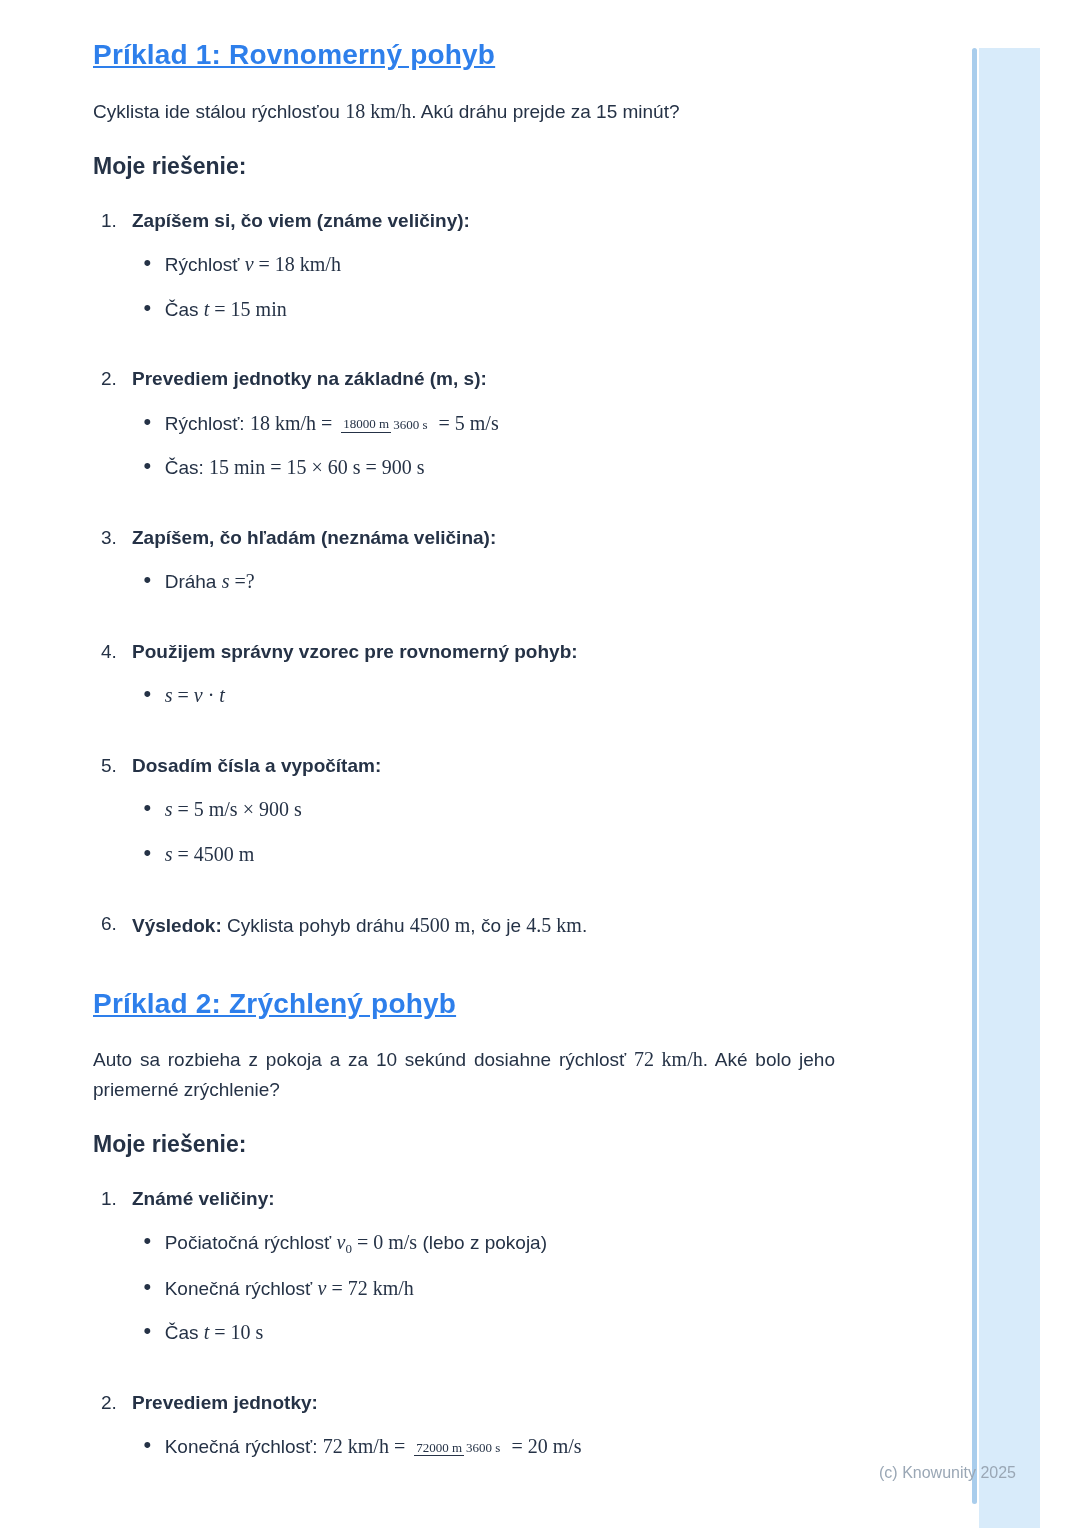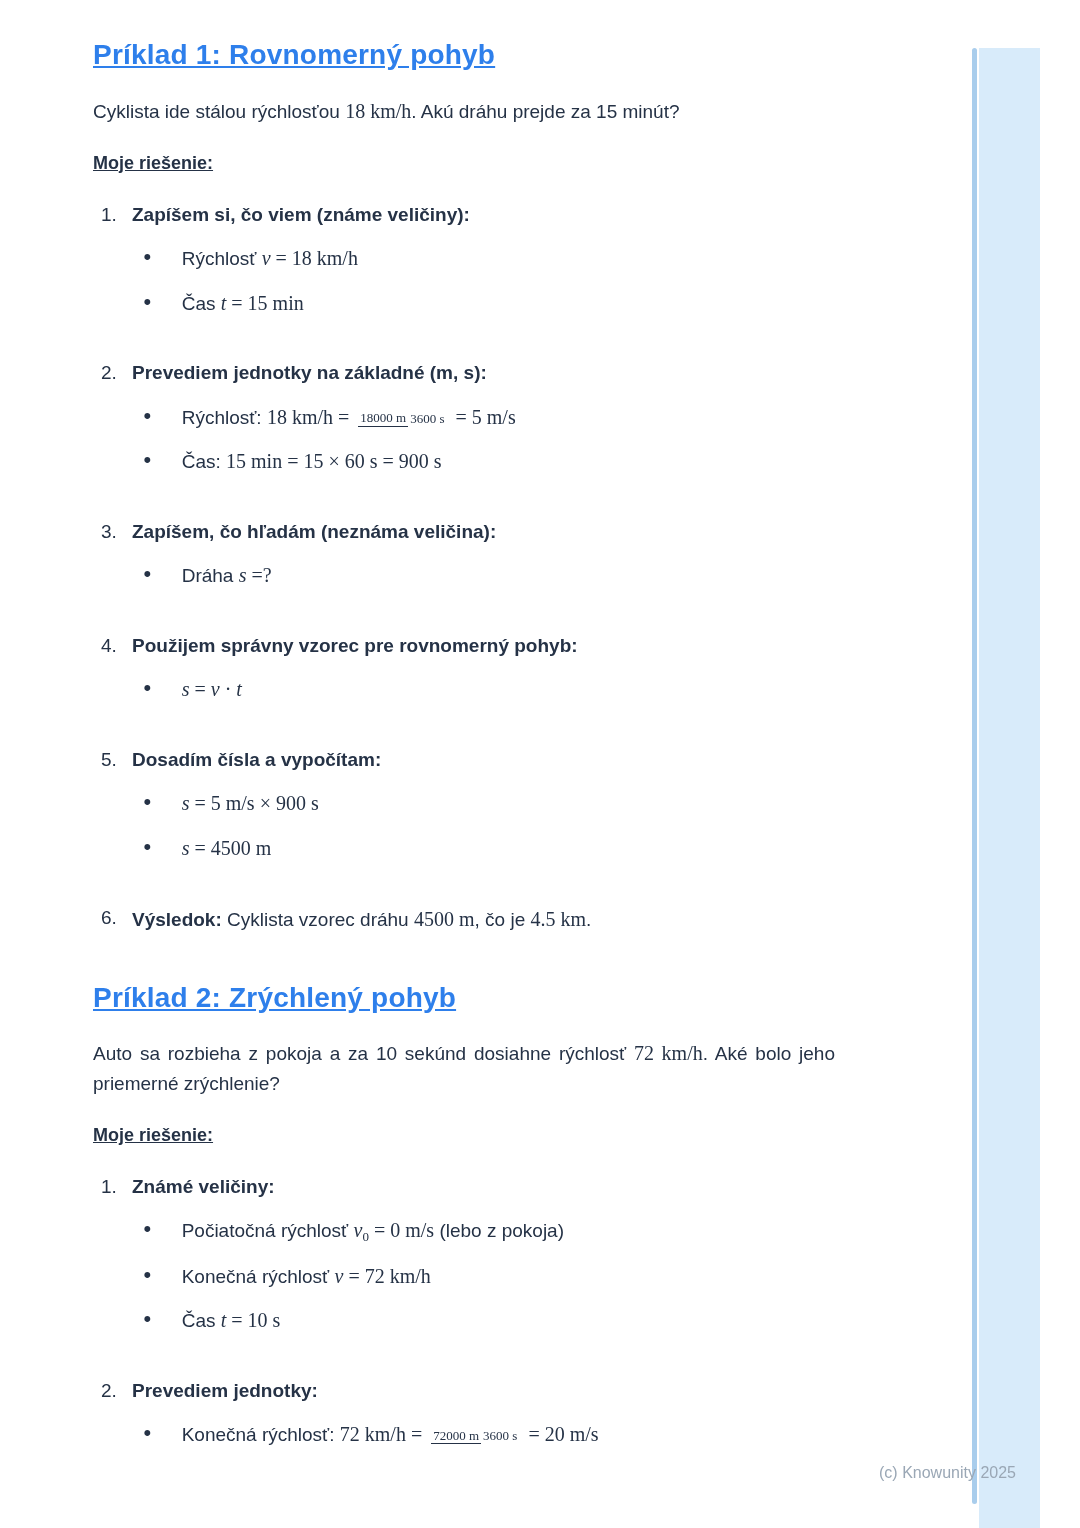--- a/index.html
+++ b/index.html
@@ -15,30 +15,30 @@
     font-family:"Liberation Sans",sans-serif;color:var(--body);overflow:hidden;
   }
   .content{position:absolute;left:93px;top:38px;width:742px;}
   h1.section-heading{
     font-size:28px;line-height:1.2;font-weight:700;color:var(--heading);
     margin:0 0 24px 0;letter-spacing:.2px;text-decoration:underline;
   }
   h1.section-heading.spaced{margin-top:46px;}
   p.intro{font-size:19px;line-height:1.55;margin:0 0 26px 0;}
   p.intro.justify{text-align:justify;}
-  p.solution-label{font-size:18px;font-weight:700;margin:0 0 10px 0;text-decoration:underline;}
+  p.solution-label{font-size:23px;font-weight:700;margin:0 0 10px 0;}
   .steps{padding-left:8px;}
   .step{display:flex;gap:9px;margin:27px 0;}
   .step-num{min-width:22px;font-size:19px;line-height:1.5;flex:0 0 auto;}
   .step-body{flex:1;}
   .step-line{font-size:19px;line-height:1.5;}
   .bullets{margin-top:4px;}
   .bullet{display:flex;gap:14px;margin:14px 0 14px 12px;align-items:flex-start;}
   .dot{font-size:19px;line-height:1.5;flex:0 0 auto;transform:scale(1.15);}
-  .bullet-content{font-size:19px;line-height:1.5;margin-left:17px;}
+  .bullet-content{font-size:19px;line-height:1.5;}
   .seg-n{font-family:"Liberation Sans",sans-serif;}
   .seg-b{font-family:"Liberation Sans",sans-serif;font-weight:700;}
   .seg-r{font-family:"Liberation Serif",serif;font-size:20px;}
   .seg-i{font-family:"Liberation Serif",serif;font-size:20px;font-style:italic;}
   .seg-sub{font-family:"Liberation Serif",serif;font-size:13px;vertical-align:-4px;}
   .frac{
     display:inline-flex;flex-direction:row;align-items:center;vertical-align:middle;
     font-family:"Liberation Serif",serif;font-size:13px;line-height:1.2;margin:0 4px;
   }
   .frac .num{border-bottom:1.2px solid currentColor;padding:0 2px;}
@@ -129,21 +129,21 @@
             <div class="bullet">
               <span class="dot">•</span>
               <div class="bullet-content"><span class="seg-i">s</span><span class="seg-r"> = 4500 m</span></div>
             </div>
           </div>
         </div>
       </div>
       <div class="step">
         <span class="step-num">6.</span>
         <div class="step-body">
-          <div class="step-line"><span class="seg-b">Výsledok:</span><span class="seg-n"> Cyklista vzorec dráhu </span><span class="seg-r">4500 m</span><span class="seg-n">, čo je </span><span class="seg-r">4.5 km</span><span class="seg-n">.</span></div>
+          <div class="step-line"><span class="seg-b">Výsledok:</span><span class="seg-n"> Cyklista pohyb dráhu </span><span class="seg-r">4500 m</span><span class="seg-n">, čo je </span><span class="seg-r">4.5 km</span><span class="seg-n">.</span></div>
         </div>
       </div>
     </div>
     <h1 class="section-heading spaced">Príklad 2: Zrýchlený pohyb</h1>
     <p class="intro justify"><span class="seg-n">Auto sa rozbieha z pokoja a za 10 sekúnd dosiahne rýchlosť </span><span class="seg-r">72 km/h</span><span class="seg-n">. Aké bolo jeho priemerné zrýchlenie?</span></p>
     <p class="solution-label">Moje riešenie:</p>
     <div class="steps">
       <div class="step">
         <span class="step-num">1.</span>
         <div class="step-body">

